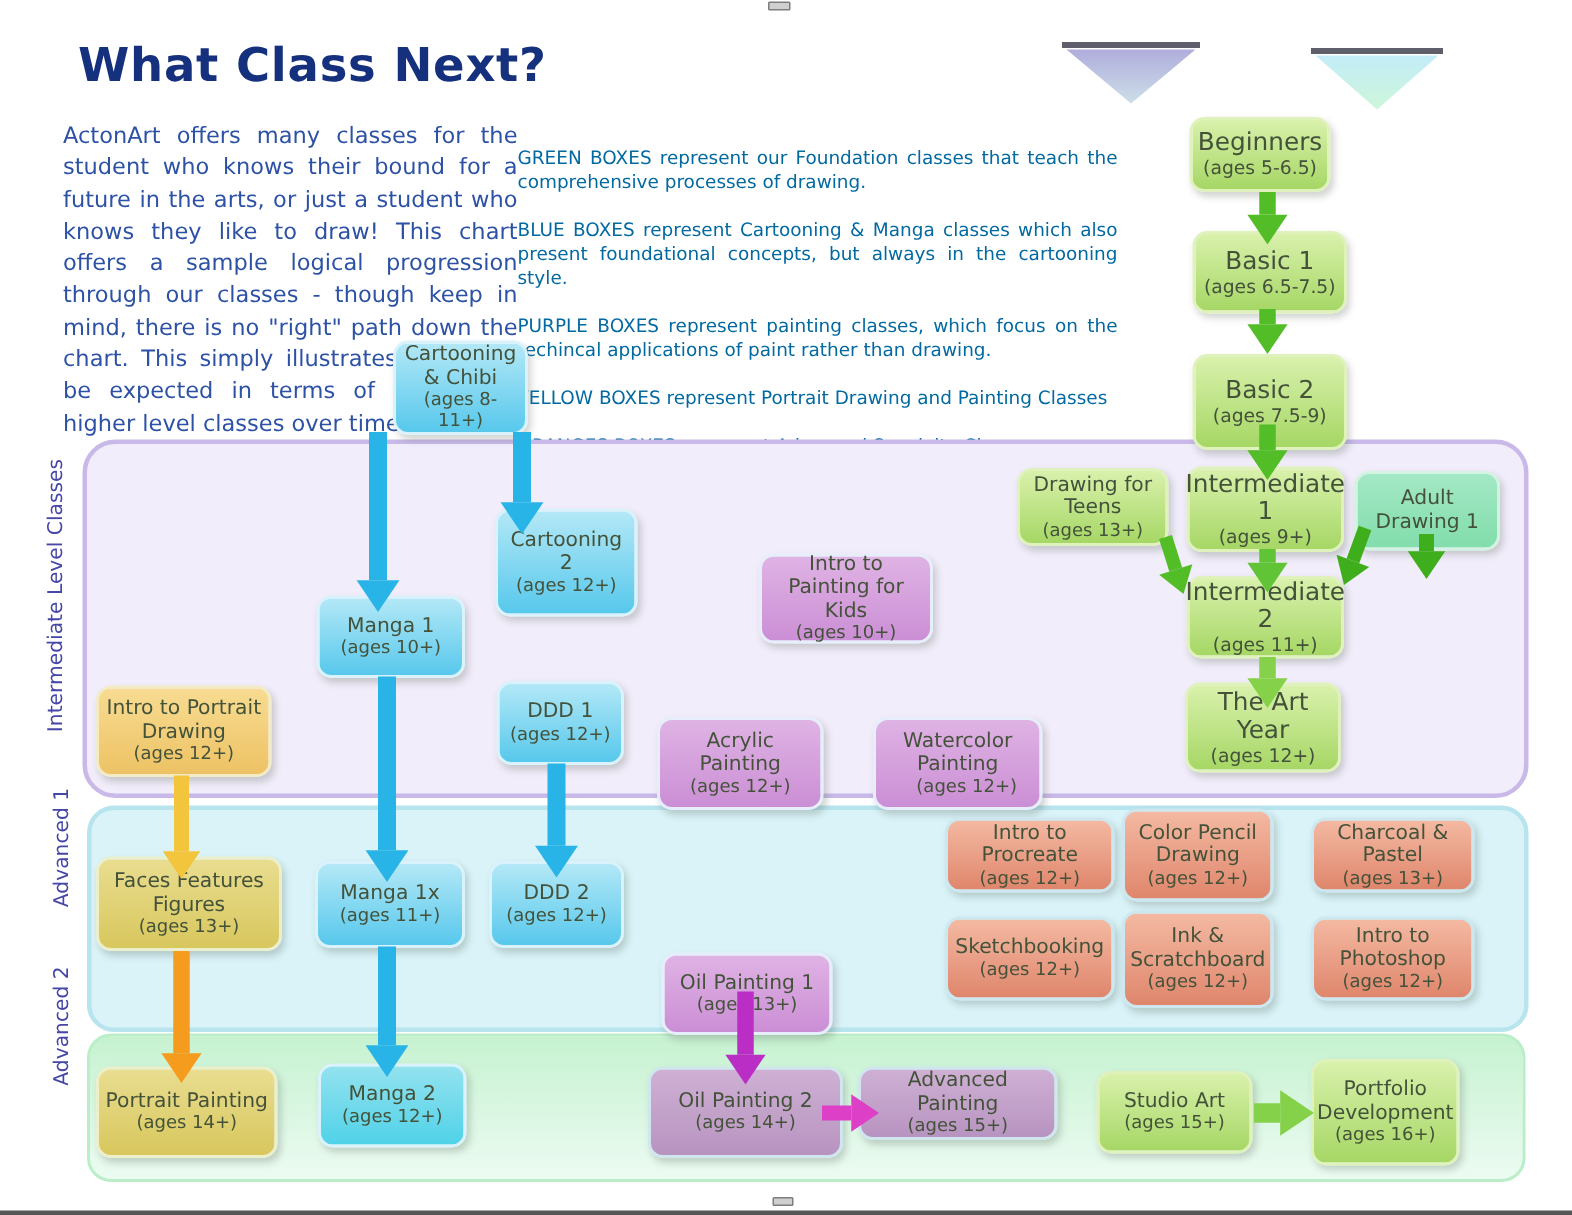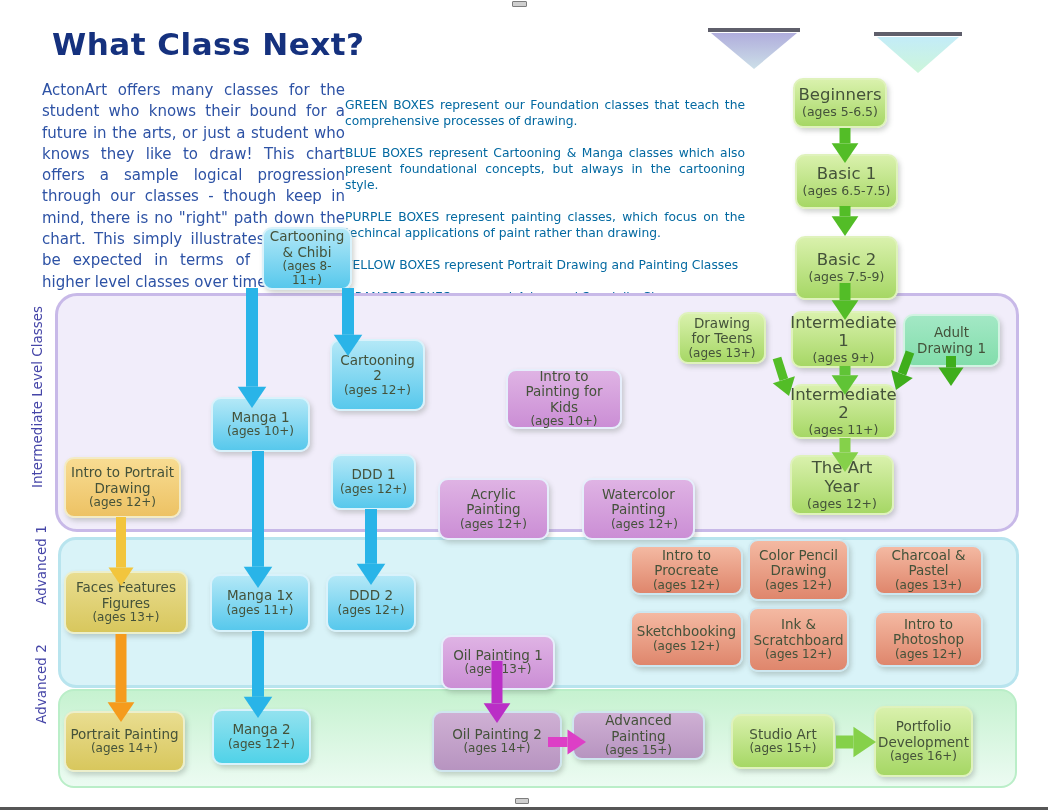--- a/index.html
+++ b/index.html
@@ -106,21 +106,21 @@
       <div class="a">(ages 12+)</div>
   </div>
   <div class="node blue" style="left:211px;top:397px;width:99px;height:55px;">
     <div class="t">Manga 1</div>
       <div class="a">(ages 10+)</div>
   </div>
   <div class="node purple" style="left:506px;top:341px;width:116px;height:60px;">
     <div class="t">Intro to Painting for Kids</div>
       <div class="a">(ages 10+)</div>
   </div>
-  <div class="node green" style="left:678px;top:312px;width:88px;height:52px;">
+  <div class="node green" style="left:678px;top:312px;width:101px;height:52px;">
     <div class="t">Drawing for Teens</div>
       <div class="a">(ages 13+)</div>
   </div>
   <div class="node green big" style="left:791px;top:311px;width:105px;height:57px;">
     <div class="t">Intermediate 1</div>
       <div class="a">(ages 9+)</div>
   </div>
   <div class="node teal" style="left:903px;top:314px;width:97px;height:53px;">
     <div class="t">Adult Drawing 1</div>
   </div>

